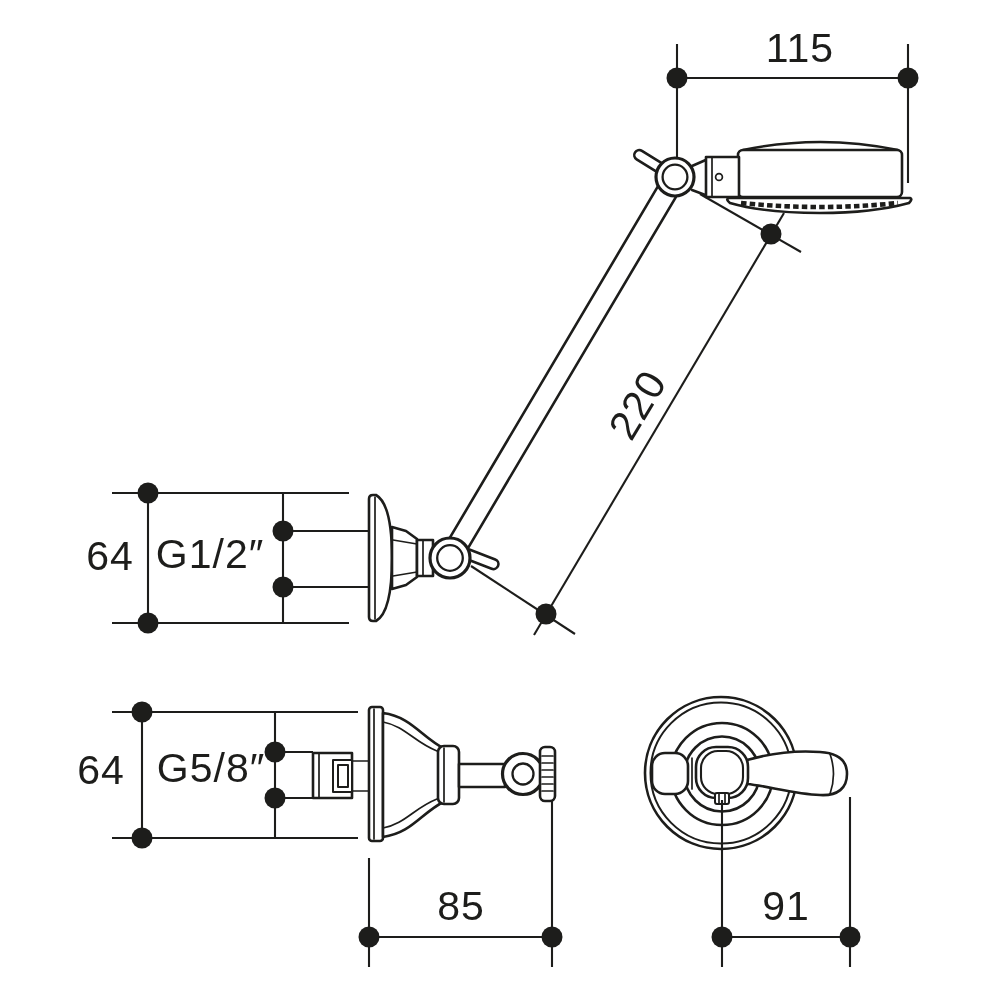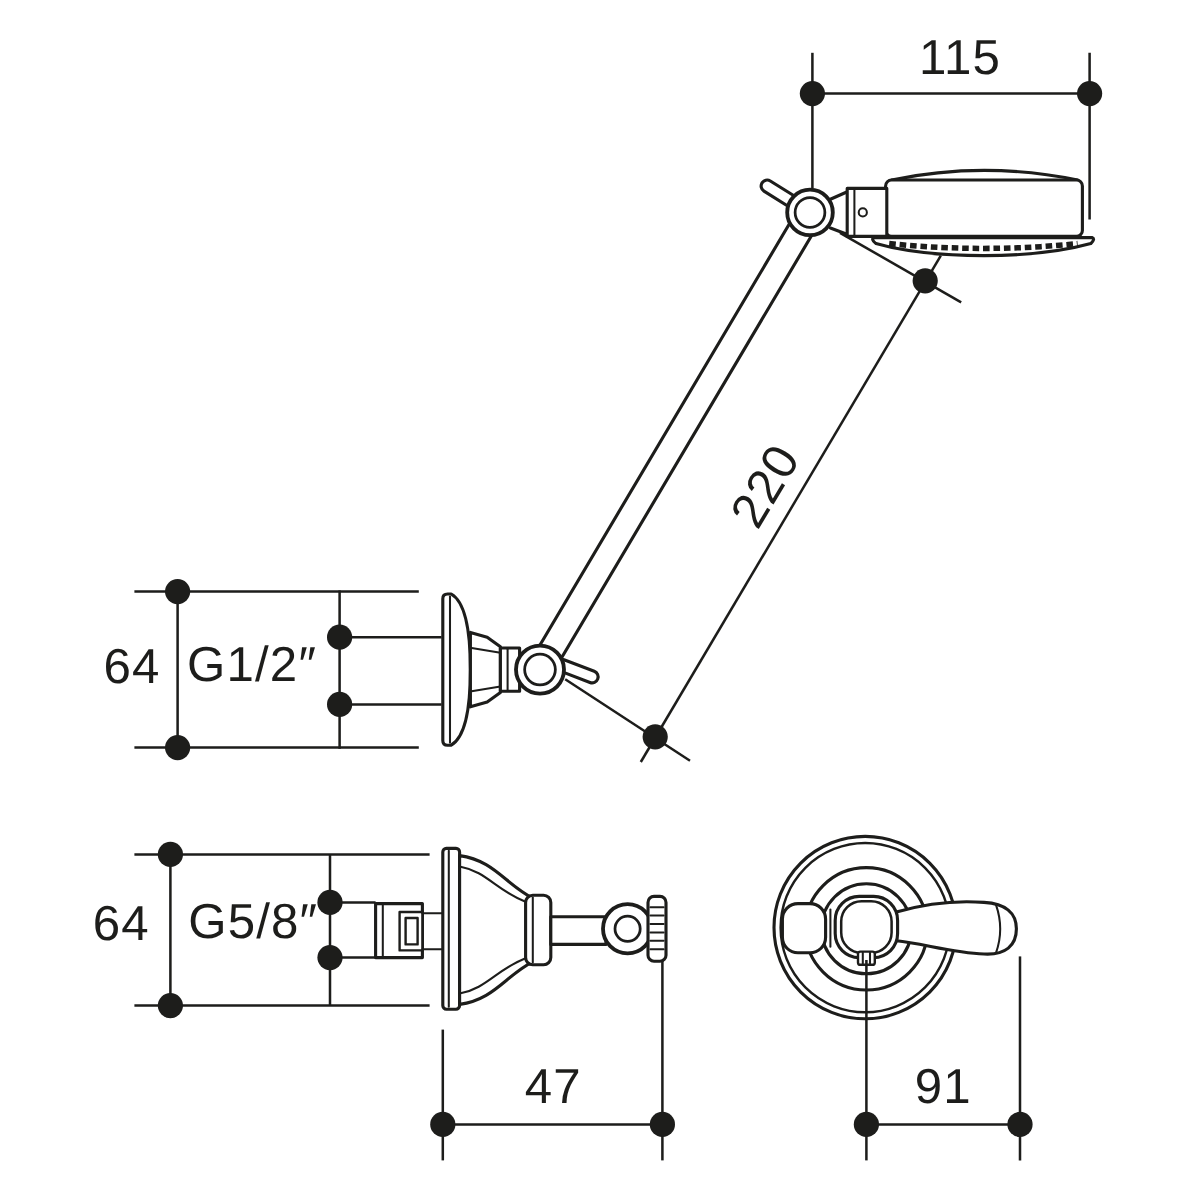--- a/index.html
+++ b/index.html
@@ -180,15 +180,15 @@
       <circle class="dot" cx="850" cy="937" r="10.5"></circle>
     </g>
   </svg>
 
   <div class="dim-label" style="left:800px; top:48px;">115</div>
   <div class="dim-label rot" style="left:638px; top:405px;">220</div>
   <div class="dim-label" style="left:110px; top:556px;">64</div>
   <div class="dim-label" style="left:210px; top:554px;">G1/2″</div>
   <div class="dim-label" style="left:101px; top:770px;">64</div>
   <div class="dim-label" style="left:211px; top:768px;">G5/8″</div>
-  <div class="dim-label" style="left:461px; top:906px;">47</div>
+  <div class="dim-label" style="left:461px; top:906px;">85</div>
   <div class="dim-label" style="left:786px; top:906px;">91</div>
 </div>
 
 </body></html>

